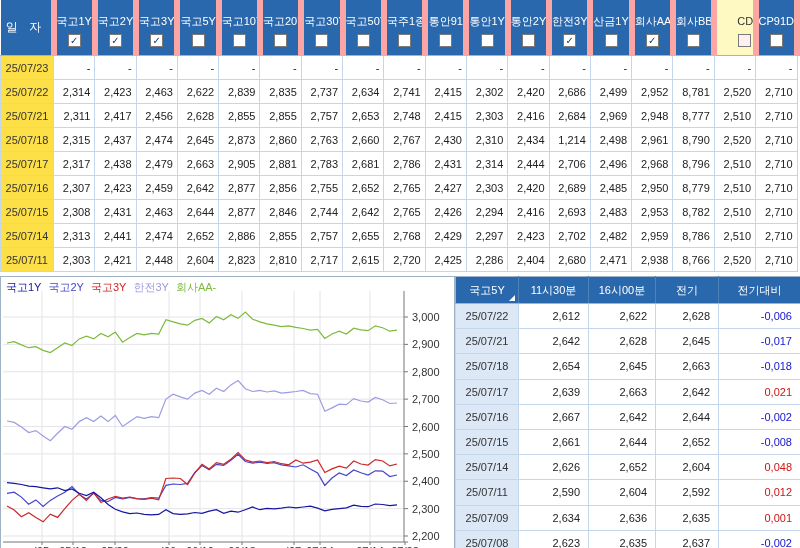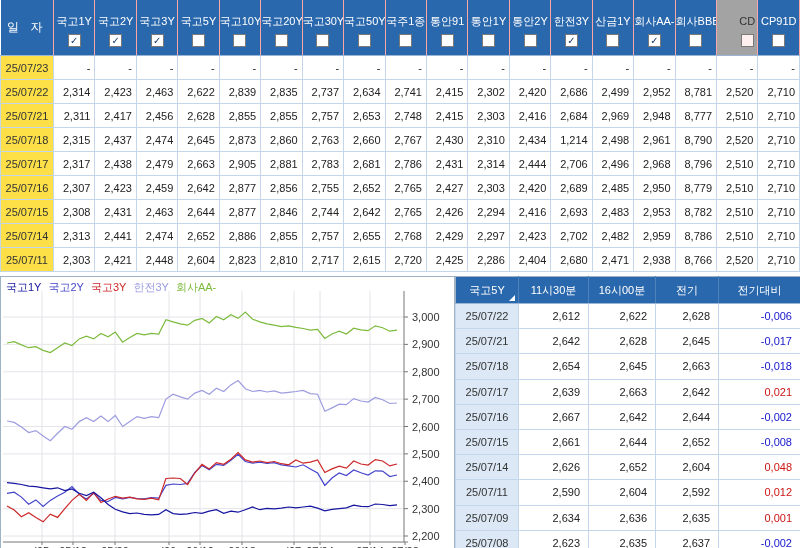--- a/index.html
+++ b/index.html
@@ -6,24 +6,24 @@
   body{
     width:800px;height:548px;overflow:hidden;background:#fff;
     font-family:"Liberation Sans","DejaVu Sans",sans-serif;
     -webkit-font-smoothing:antialiased;
   }
   
   table.top{border-collapse:collapse;table-layout:fixed;width:800px;height:264px;font-size:11px;}
   table.top th,table.top td{padding:0;overflow:hidden;white-space:nowrap;}
   table.top thead th{
     background:#2a68ad;color:#fff;font-weight:normal;height:55px;
-    border-right:1px solid #fca5a5;border-bottom:1px solid #9ab6d6;vertical-align:middle;
+    border-right:6px solid #fca5a5;border-bottom:1px solid #9ab6d6;vertical-align:middle;
   }
   table.top thead th.date-head{background:#2a68ad;font-size:12px;letter-spacing:4px;}
-  table.top thead th.pink{background:#a3a3a3;color:#333;padding-left:20px;}
+  table.top thead th.pink{background:#fef9c3;color:#333;padding-left:20px;}
   .col-label{text-align:center;line-height:14px;margin-top:6px;}
   .cb-wrap{text-align:center;margin-top:6px;}
   .cb{
     display:inline-block;width:11px;height:11px;background:#fff;border:1px solid #7a7a7a;
     font-size:10px;line-height:11px;color:#17396f;font-weight:bold;text-align:center;vertical-align:middle;
   }
   .pink .cb{background:#fdf0ee;}
   table.top tbody td{border:1px solid #c3d6ec;color:#222;height:23px;}
   table.top tbody td.date-col{background:#fde047;text-align:center;color:#333;}
   table.top tbody td.num{text-align:right;padding-right:4px;}

